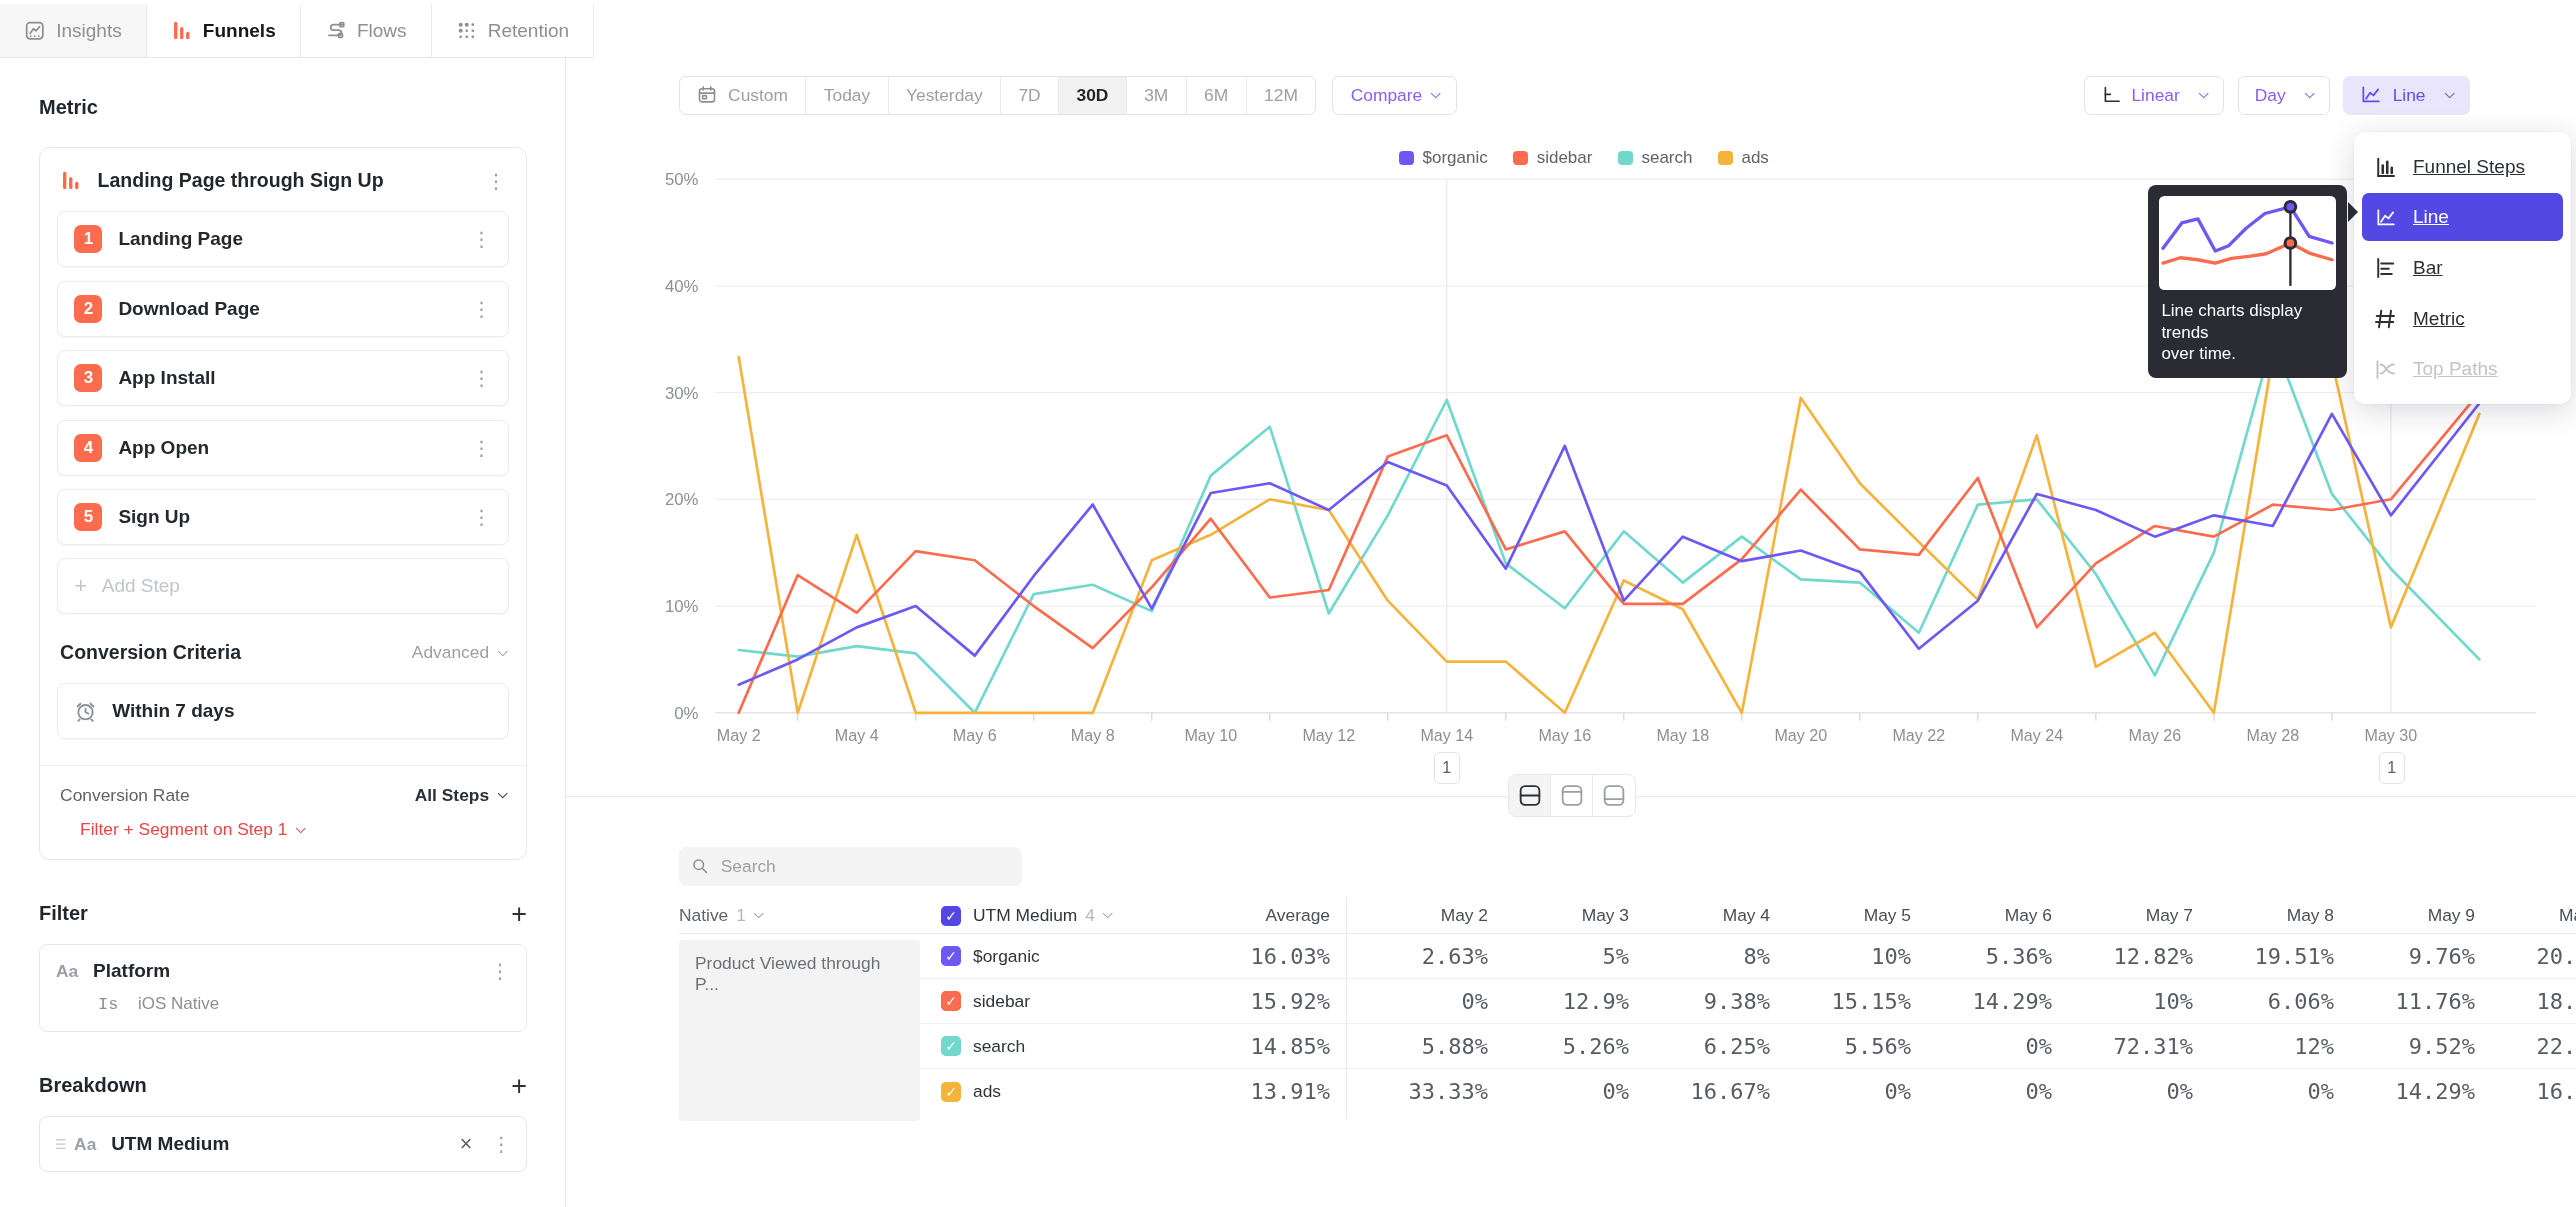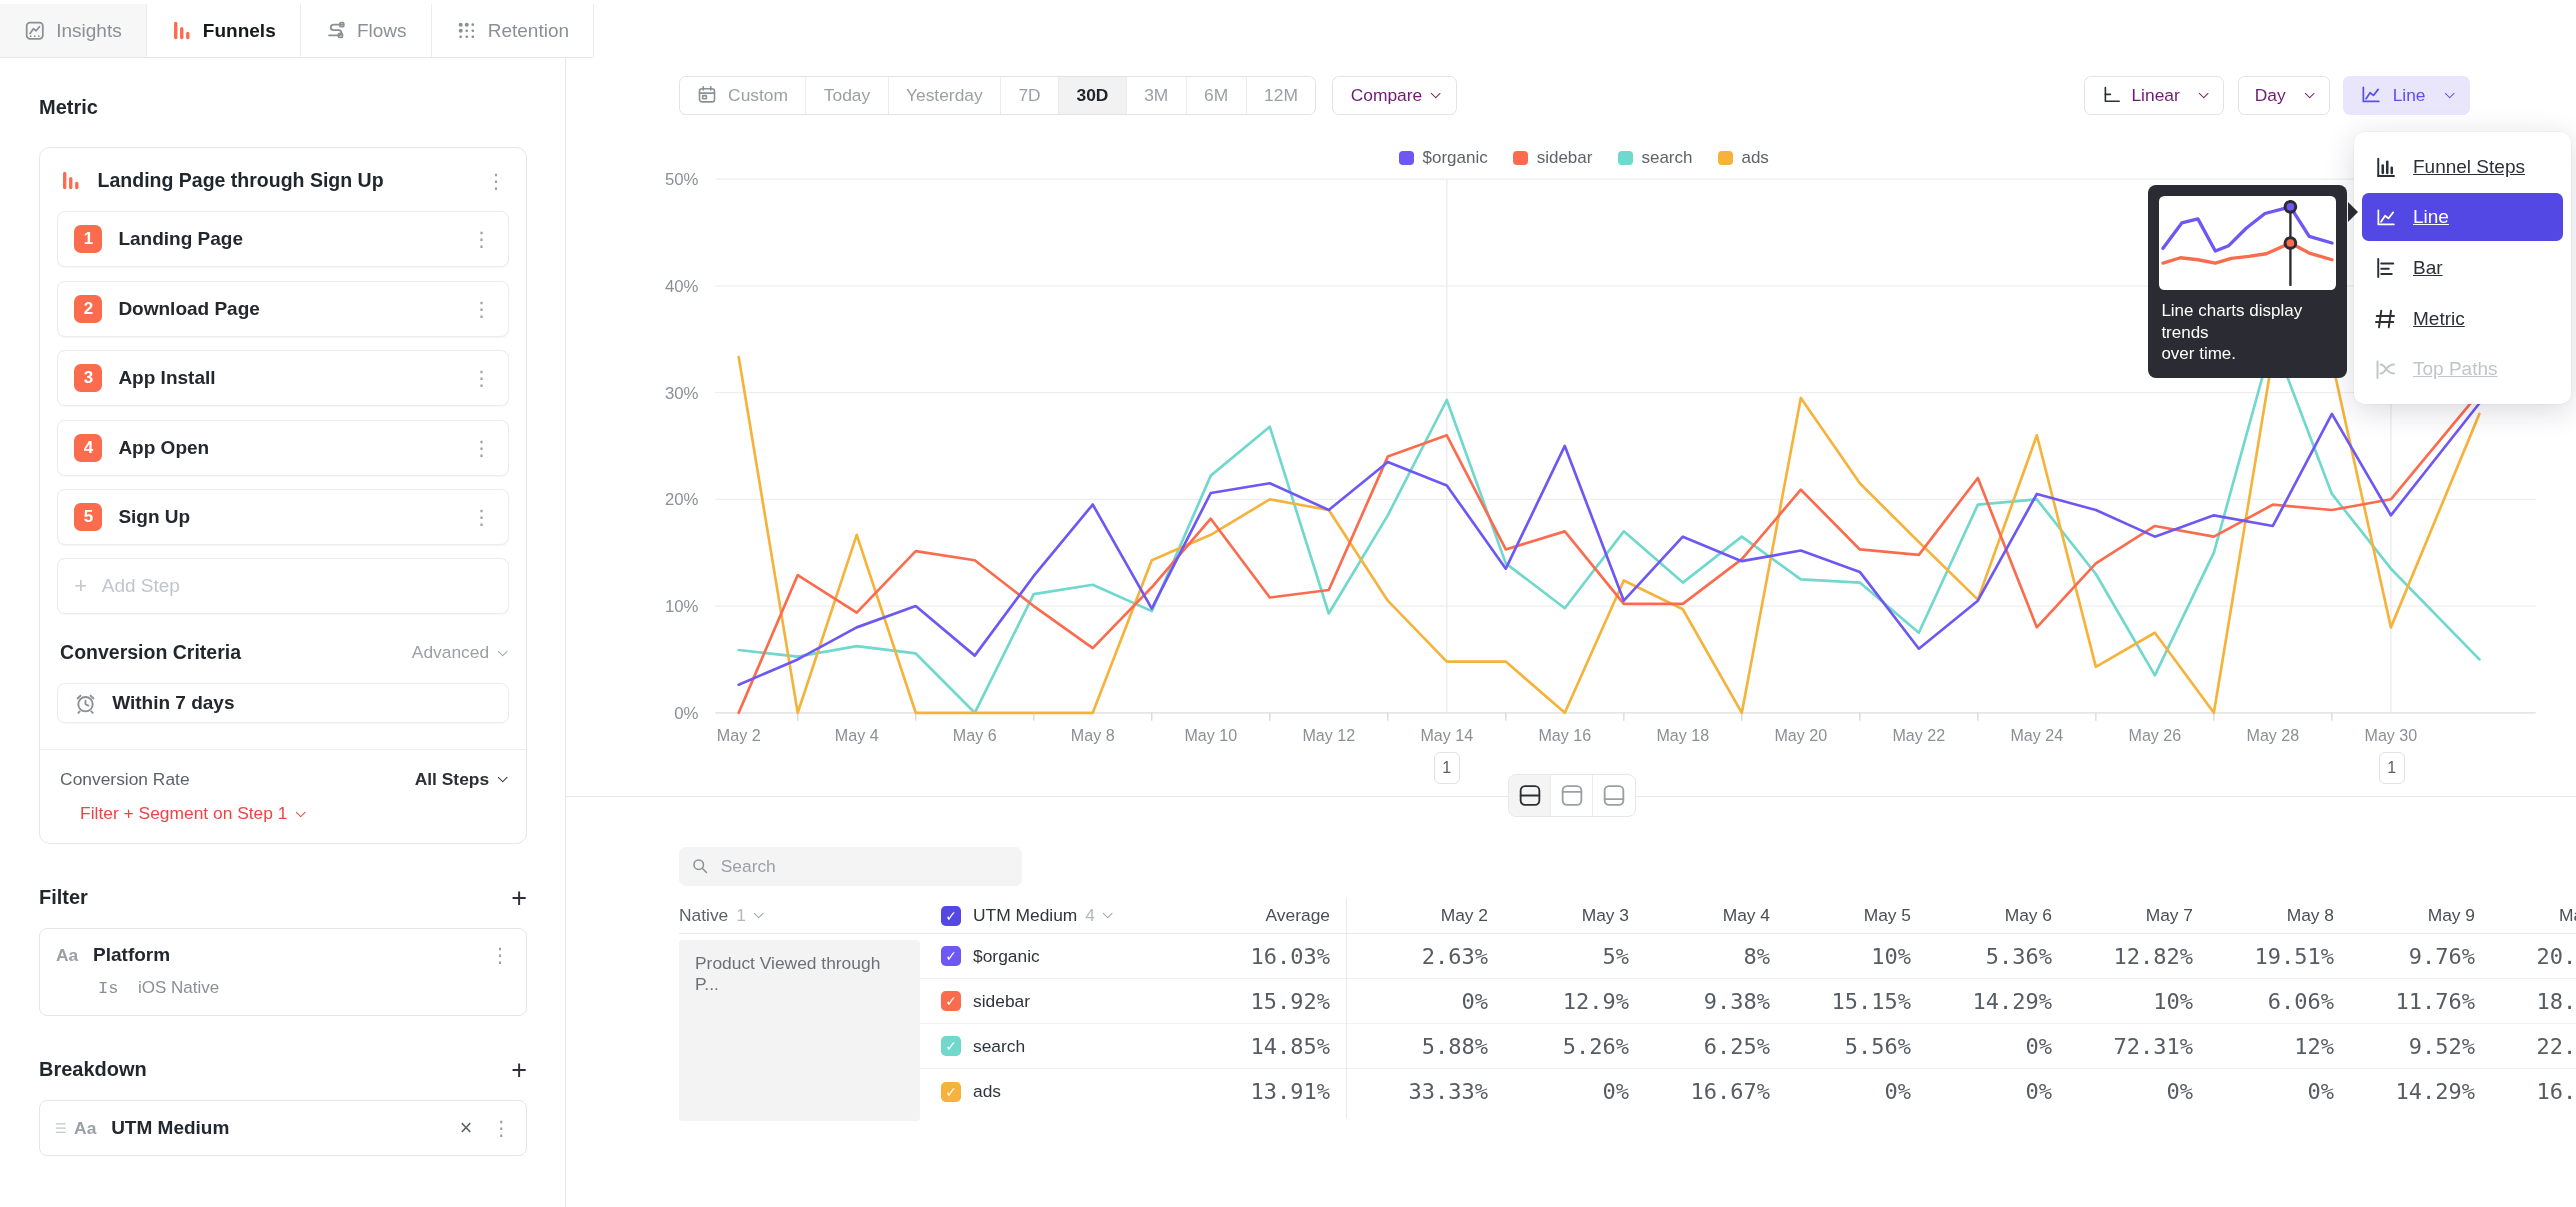--- a/index.html
+++ b/index.html
@@ -32,21 +32,21 @@
     padding:0 16px; margin-bottom:13.4px; box-shadow:0 0.7px 1.3px rgba(0,0,0,.04); background:#fff; }
   .stepnum { width:28px; height:28px; border-radius:6.7px; background:#fb6c4e; color:#fff; font-size:17px;
     font-weight:700; display:flex; align-items:center; justify-content:center; margin-right:16px; }
   .steplabel { font-size:19px; font-weight:600; color:#22282e; flex:1; }
   .addstep { color:#c1c6cb; }
   .addstep .plus-sm { font-size:21.5px; font-weight:400; margin-right:14.8px; color:#c1c6cb; }
   .addstep .steplabel { color:#c1c6cb; font-weight:500; }
   .cc-row { display:flex; align-items:center; justify-content:space-between; margin:27px 2.7px 0; }
   .cc-head { font-size:19.5px; font-weight:700; color:#1f262c; }
   .advanced { font-size:17.4px; color:#9aa0a5; display:flex; align-items:center; cursor:pointer; }
-  .withincard { margin-top:19px; border:0.7px solid #ececec; border-radius:8px; height:40px; display:flex;
+  .withincard { margin-top:19px; border:0.7px solid #ececec; border-radius:8px; height:56px; display:flex;
     align-items:center; padding:0 16px; box-shadow:0 0.7px 1.3px rgba(0,0,0,.04); }
   .withincard .wicon { margin-right:14.8px; display:flex; }
   .within-label { font-size:19px; font-weight:600; color:#22282e; }
   .card-divider { margin:25.5px -17.4px 0; border-top:0.7px solid #efefef; }
   .rate-row { display:flex; align-items:center; justify-content:space-between; padding:19px 2.7px 0; }
   .rate-label { font-size:17.4px; color:#5d6368; }
   .rate-value { font-size:17.4px; font-weight:600; color:#2a3035; display:flex; align-items:center; cursor:pointer; }
   .fs-row { padding:13.4px 2.7px 19px; font-size:17.4px; color:#ef4444; display:flex; align-items:center; cursor:pointer;margin-left:20px; }
   .chev { width:7.4px; height:7.4px; border-right:1.7px solid currentColor; border-bottom:1.7px solid currentColor;
     transform:rotate(45deg); display:inline-block; margin-left:9.4px; margin-bottom:2.7px; }
@@ -58,21 +58,21 @@
   .subrow .op { margin-right:14.8px;font-family:Liberation Mono, monospace; }
   .bd-card { margin-top:19px; border:0.7px solid #e6e6e6; border-radius:8px; height:56px; display:flex;
     align-items:center; padding:0 14.8px; }
   .draghandle { color:#c5cacf; font-size:13.4px; margin-right:8px; letter-spacing:-0.7px; }
   .xclose { font-size:21.5px; color:#5d6368; margin-right:19px; cursor:pointer; line-height:13.4px; }
 
   
   .main { position:absolute; left:566px; top:54px; width:2010px; height:1154px; background:#fff; }
 
   .btn { border:0.7px solid #e3e3e3; border-radius:6.7px; background:#fff; height:39px; display:flex;
-    align-items:center; font-size:17.4px; color:#701a75; cursor:pointer; }
+    align-items:center; font-size:17.4px; color:#8b5cf6; cursor:pointer; }
   .rangebar { position:absolute; left:113px; top:21.5px; display:flex; align-items:center; }
   .seg-group { display:flex; border:0.7px solid #e3e3e3; border-radius:6.7px; overflow:hidden; height:39px; background:#fff; }
   .seg { display:flex; align-items:center; gap:10.7px; padding:0 17.4px; font-size:17.4px; color:#9aa0a5;
     border-right:0.7px solid #ececec; cursor:pointer; white-space:nowrap; }
   .seg:last-child { border-right:none; }
   .seg.active { background:#f2f2f2; color:#1f2429; font-weight:600; }
   .compare { margin-left:16px; padding:0 17.4px; font-weight:500; }
   .rightbar { position:absolute; right:106px; top:21.5px; display:flex; gap:13.4px; z-index:6; }
   .rightbar .btn { padding:0 16px; gap:10.7px; font-weight:500; }
   .btn-line { background:#e9e6fb; border-color:#e9e6fb; color:#5b50e6; font-weight:600; }

